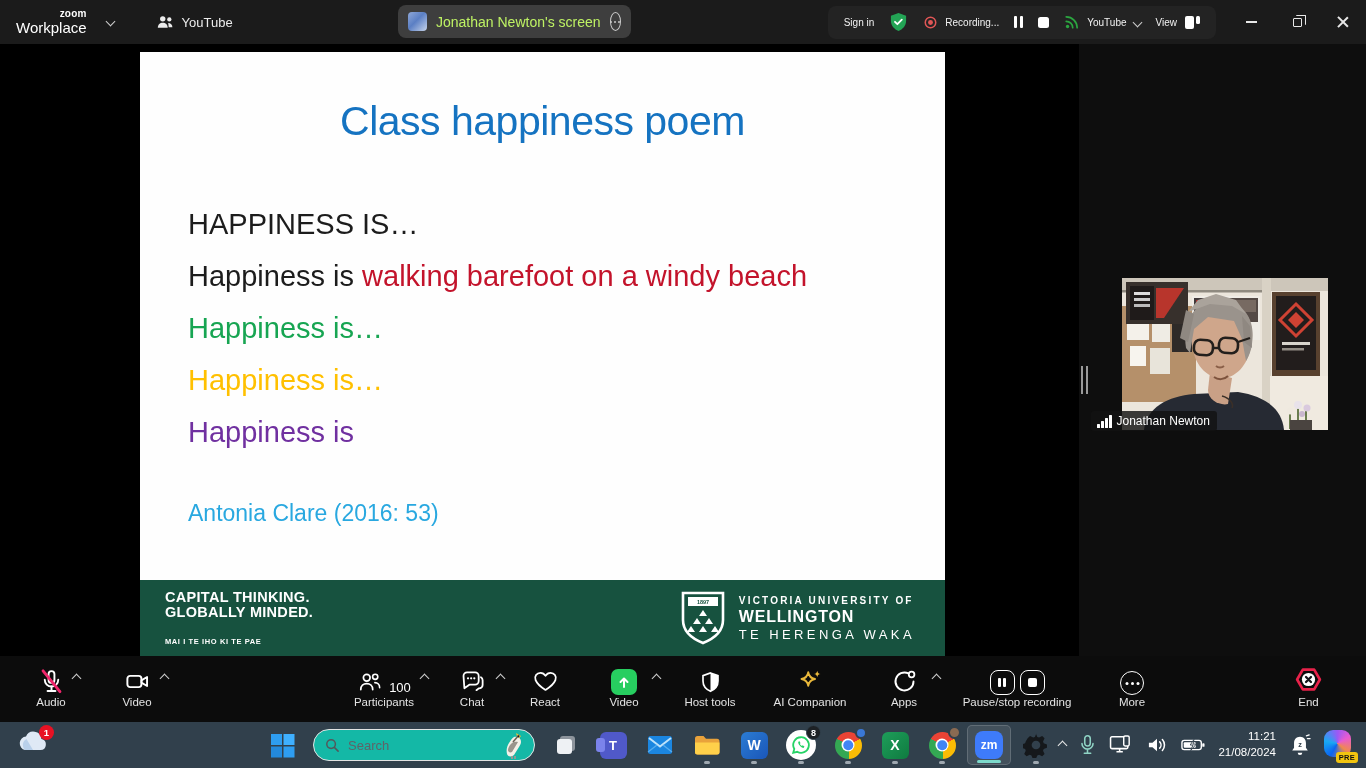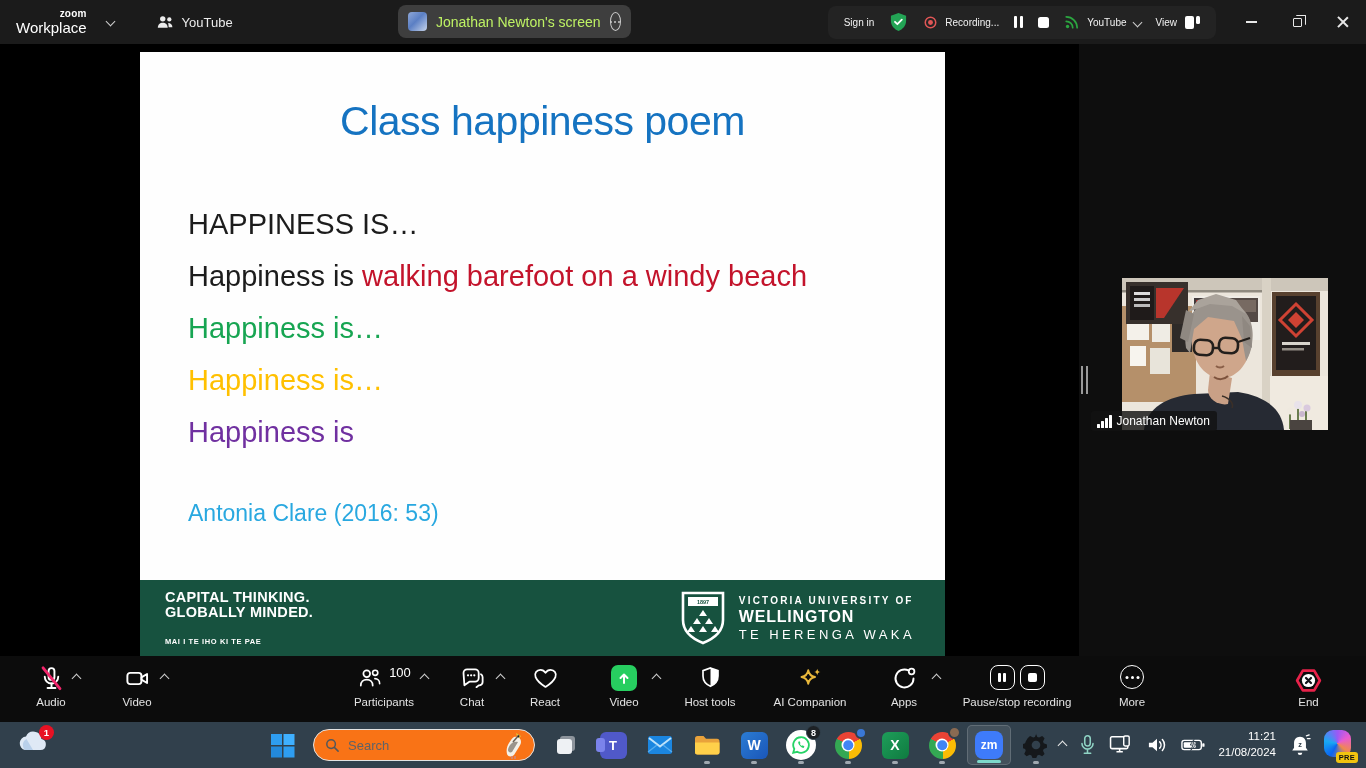--- a/index.html
+++ b/index.html
@@ -67,21 +67,21 @@
   
   .video-thumb { position:absolute; left:1122px; top:234px; width:206px; height:152px; overflow:hidden; background:#cfc8bd; }
   .name-tag { position:absolute; left:1091px; top:367px; height:20px; background:rgba(18,18,18,.82); border-radius:3px; display:flex; align-items:center; gap:5px; padding:0 7px 0 6px; z-index:5; }
   .name-tag .nm { color:#fff; font-size:12px; white-space:nowrap; }
   .sigbars { display:flex; align-items:flex-end; gap:1.5px; }
   .sigbars i { display:block; width:2.5px; background:#fff; border-radius:.5px; }
 
   
   .toolbar { position:absolute; left:0; top:656px; width:1366px; height:66px; background:#0c0c0c; display:flex; align-items:flex-start; padding:7px 20px 0 8px; z-index:20; }
   .tb-btn { position:relative; display:flex; flex-direction:column; align-items:center; padding-top:2px; }
-  .tb-ico { height:30px; display:flex; align-items:flex-start; justify-content:center; gap:6px; }
+  .tb-ico { height:30px; display:flex; align-items:flex-end; justify-content:center; gap:6px; }
   .tb-lbl { font-size:11.5px; color:#e3e3e3; margin-top:1px; white-space:nowrap; }
   .tb-chev { position:absolute; top:12px; }
   .tb-count { color:#fff; font-size:13px; }
   .tb-left { display:flex; }
   .tb-center { display:flex; margin-left:152px; }
   .tb-end { margin-left:auto; margin-right:22px; }
   .w86{width:86px}.w104{width:104px}.w72{width:72px}.w74{width:74px}.w84{width:84px}.w88{width:88px}.w112{width:112px}.w76{width:76px}.w150{width:150px}.w80{width:80px}
   .share-sq { width:26px; height:26px; background:#27CE60; border-radius:7px; display:flex; align-items:center; justify-content:center; }
   .recbtn { width:25px; height:25px; border:1.7px solid #fff; border-radius:8px; display:flex; align-items:center; justify-content:center; gap:2.5px; }
   .recbtn i.bar { display:block; width:2.6px; height:9px; background:#fff; border-radius:1px; }
@@ -91,21 +91,21 @@
 
   
   .taskbar { position:absolute; left:0; top:722px; width:1366px; height:46px; background:#31404C; z-index:40; }
   .tb-cloud { position:absolute; left:16px; top:8px; width:34px; height:30px; }
   .badge-red { position:absolute; right:-4px; top:-5px; min-width:15px; height:15px; background:#E81123; border-radius:50%; color:#fff; font-size:9.5px; font-weight:700; display:flex; align-items:center; justify-content:center; }
   .tk-center { position:absolute; left:260px; top:3px; height:40px; display:flex; align-items:center; gap:3px; }
   .tk-item { position:relative; width:44px; height:40px; display:flex; align-items:center; justify-content:center; border-radius:5px; }
   .tk-ind { position:absolute; bottom:1px; left:50%; transform:translateX(-50%); width:6px; height:3px; border-radius:2px; background:#9fa8b0; }
   .tk-item.active { background:rgba(255,255,255,.09); border:1px solid rgba(255,255,255,.16); }
   .tk-item.active .tk-ind { width:24px; background:#7CD9CB; }
-  .search-pill { width:222px; height:32px; background:#f97316; border:1px solid #e3e3e3; border-radius:16px; display:flex; align-items:center; margin:0 6px; overflow:hidden; }
+  .search-pill { width:222px; height:32px; background:#14b8a6; border:1px solid #e3e3e3; border-radius:16px; display:flex; align-items:center; margin:0 6px; overflow:hidden; }
   .search-pill input { border:none; outline:none; background:transparent; font-size:13px; color:#444; width:120px; margin-left:8px; font-family:"Liberation Sans",sans-serif; }
   .search-pill input::placeholder { color:#5f6368; }
   .mini-app { width:27px; height:27px; border-radius:6px; display:flex; align-items:center; justify-content:center; color:#fff; font-weight:700; }
   .overlay-badge { position:absolute; border-radius:50%; border:2px solid #31404C; }
   .tk-badge-dark { position:absolute; right:2px; top:0px; min-width:15px; height:15px; background:#1d2125; border-radius:50%; border:1.5px solid #31404C; color:#fff; font-size:9px; font-weight:700; display:flex; align-items:center; justify-content:center; }
   .chrome-disc { position:relative; width:27px; height:27px; border-radius:50%; background:conic-gradient(from -60deg,#EA4335 0 120deg,#FBBC05 0 240deg,#34A853 0 360deg); }
   .chrome-disc:before { content:""; position:absolute; left:50%; top:50%; transform:translate(-50%,-50%); width:13px; height:13px; background:#fff; border-radius:50%; }
   .chrome-disc:after { content:""; position:absolute; left:50%; top:50%; transform:translate(-50%,-50%); width:9.5px; height:9.5px; background:#4285F4; border-radius:50%; }
   .tray { position:absolute; right:6px; top:0; height:46px; display:flex; align-items:center; gap:13px; padding-right:6px; }
   .tray-clock { color:#fff; font-size:11.5px; line-height:1.35; text-align:right; }

